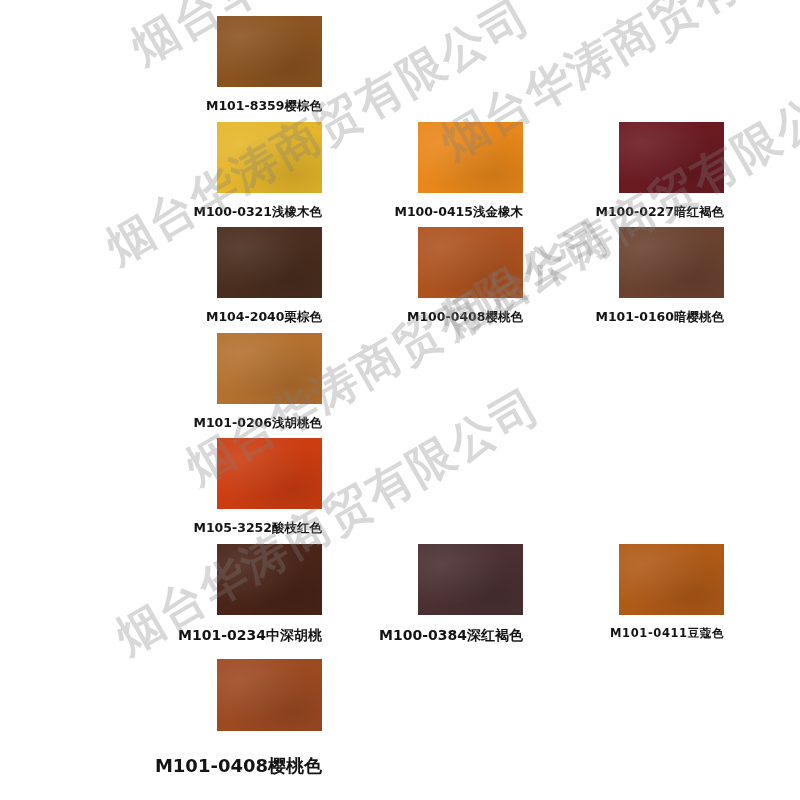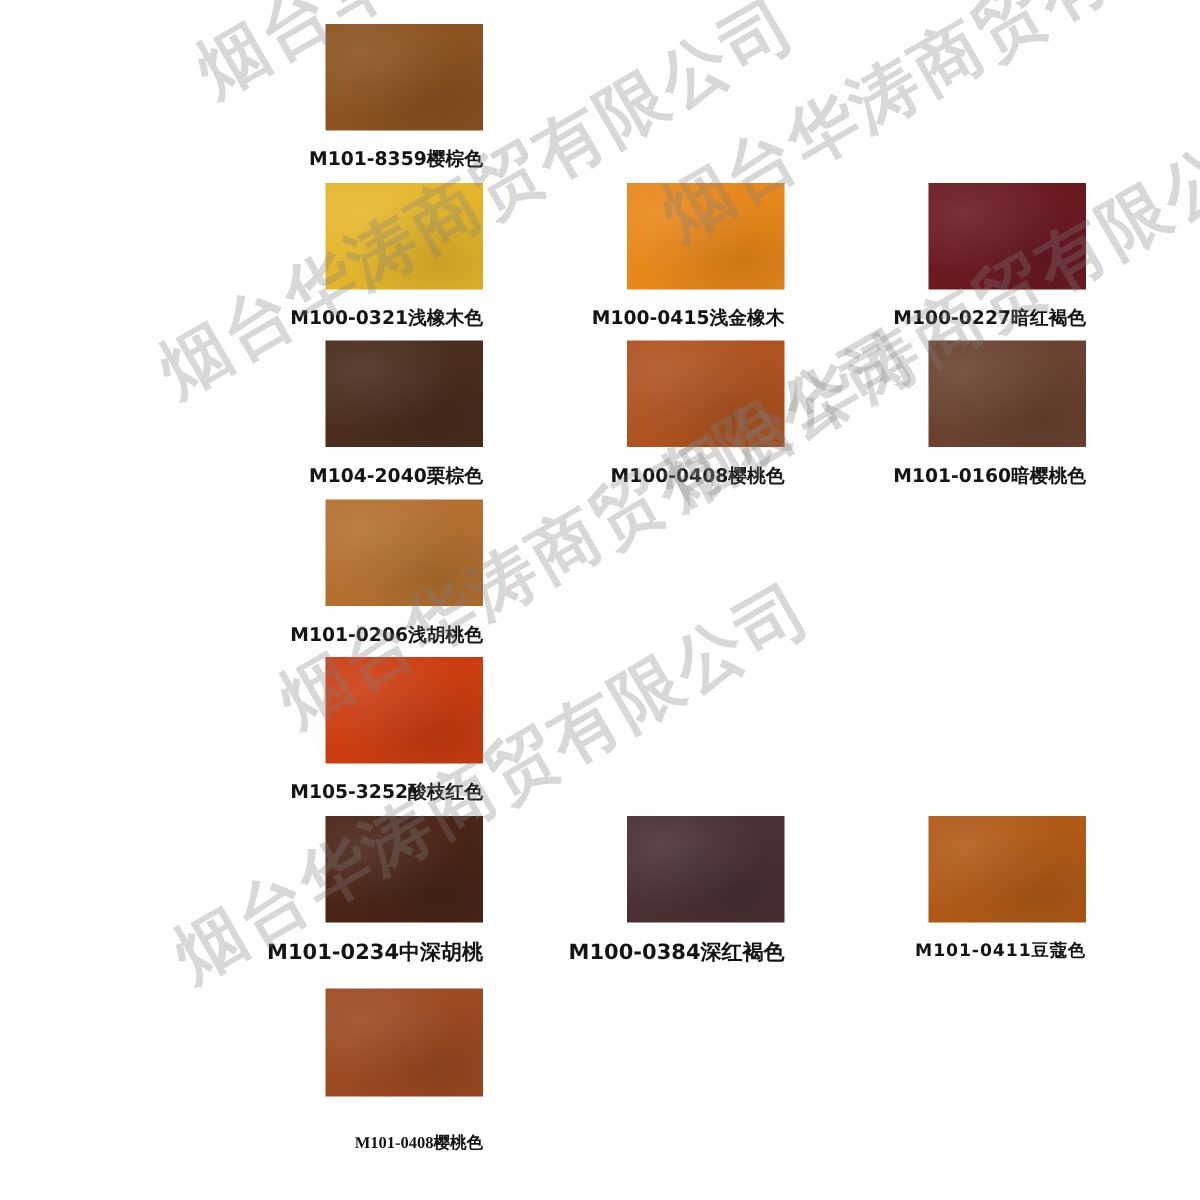--- a/index.html
+++ b/index.html
@@ -80,21 +80,21 @@
     text-align: center;
     white-space: nowrap;
     line-height: 1;
   }
 
   
   .row-6 .swatch-cell:nth-child(1) .chip-label,
   .row-6 .swatch-cell:nth-child(2) .chip-label { font-size: 14px; }
   .row-6 .swatch-cell:nth-child(3) .chip-label { font-size: 11.5px; letter-spacing: .6px; }
   .row-7 { margin-top: 17px; }
-  .row-7 .chip-label { font-size: 11px; margin-top: 26px; font-family: Liberation Serif, serif; }
+  .row-7 .chip-label { font-size: 18px; margin-top: 26px; }
   .row-7 .chip { height: 72px; }
 </style>
 </head>
 <body>
 
 <div id="page">
 
   <div id="swatch-grid">
       <div class="swatch-row row-1">
         <div class="swatch-cell">

